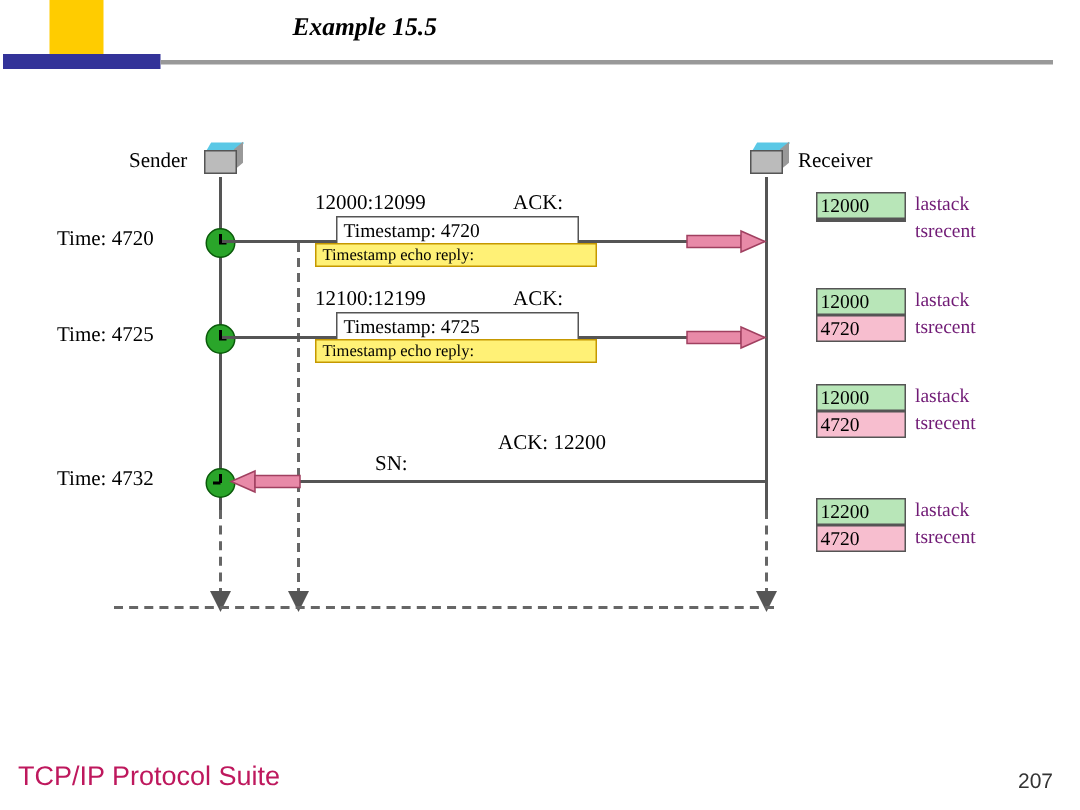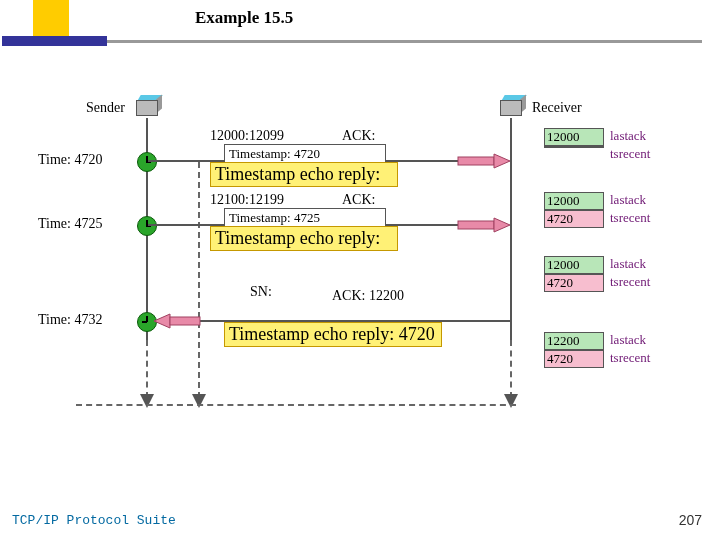--- a/index.html
+++ b/index.html
@@ -2,22 +2,22 @@
 <html><head>
 <meta charset="utf-8">
 <style>
   html,body{margin:0;padding:0;width:720px;height:540px;background:#fff;font-family:"Times New Roman",serif;color:#000}
   .slide{position:relative;width:720px;height:540px}
   .deco-bar{position:absolute;left:2px;top:36px;width:105px;height:10px;background:#333399}
   .deco-sq-y{position:absolute;left:33px;top:0;width:36px;height:36px;background:#ffcc00}
   .deco-sq-w{position:absolute;left:33px;top:46px;width:36px;height:36px;background:#fff}
   .hr{position:absolute;left:107px;top:40px;width:595px;height:3px;background:#999}
   .fig-num{position:absolute;left:85px;top:8px;font-weight:bold;color:#000099;font-size:17px}
-  .fig-title{position:absolute;left:195px;top:8px;font-weight:bold;font-size:17px}
-  .footer-left{position:absolute;left:12px;bottom:12px;font-family:Liberation Mono, monospace;font-size:13px;color:#0369a1}
+  .fig-title{position:absolute;left:195px;top:8px;font-weight:bold;font-style:italic;font-size:17px}
+  .footer-left{position:absolute;left:12px;bottom:12px;font-family:Liberation Sans, sans-serif;font-size:18px;color:#be185d}
   .footer-right{position:absolute;right:18px;bottom:12px;font-family:Arial,sans-serif;font-size:14px;color:#333}
 
   .dia{position:absolute;left:38px;top:100px;width:652px;height:340px}
   .dia *{position:absolute}
   .lbl{font-size:14px}
   .timeline{width:2px;background:#555}
   .dashline{border-left:2px dashed #666}
   .hline{height:2px;background:#555}
 
   .cube{width:22px;height:14px}
@@ -27,21 +27,21 @@
 
   .clock{width:18px;height:18px;border-radius:50%;background:#2aa52a;border:1.5px solid #0a5a0a}
   .clock::before{content:"";position:absolute;left:8px;top:3px;width:2px;height:6px;background:#000}
   .clock::after{content:"";position:absolute;left:8px;top:8px;width:5px;height:2px;background:#000}
 
   .clock2{width:18px;height:18px;border-radius:50%;background:#2aa52a;border:1.5px solid #0a5a0a}
   .clock2::before{content:"";position:absolute;left:8px;top:3px;width:2px;height:6px;background:#000}
   .clock2::after{content:"";position:absolute;left:4px;top:8px;width:5px;height:2px;background:#000}
 
   .pkt{background:#fff;border:1.5px solid #555;font-size:13px;padding:1px 4px}
-  .pkt-y{background:#fff176;border:1.5px solid #c59800;font-size:18px;padding:1px 4px}
+  .pkt-y{background:#fff176;border:1.5px solid #c59800;font-size:11px;padding:1px 4px}
   .rbox{border:1.5px solid #555;font-size:13px;padding:0 2px;width:54px}
   .rbox.g{background:#b8e6b8}
   .rbox.p{background:#f7becf}
   .rlab{font-size:13px;color:#701a75}
   .ar-r{width:20px;height:14px}
   .ar-r svg,.ar-l svg{overflow:visible}
   .ar-l{width:20px;height:14px}
   .rtt{border:1.5px solid #555;font-size:14px;padding:3px 6px;background:#fff}
 </style>
 </head>
@@ -114,23 +114,22 @@
     <div class="pkt" style="left:186px;top:108px;width:152px">Timestamp: 4725</div>
     <div class="pkt-y" style="left:172px;top:126px;width:178px">Timestamp echo reply:</div>
     <div class="ar-r" style="left:420px;top:118px">
       <svg width="46" height="14">
           <rect x="0" y="3" width="36" height="8" fill="#e88aa8" stroke="#a04060"></rect>
           <polygon points="36,0 52,7 36,14" fill="#e88aa8" stroke="#a04060"></polygon>
         </svg>
     </div>
 
     <div class="hline" style="left:162px;top:220px;width:310px"></div>
-    <div class="lbl" style="left:212px;top:184px">SN:</div>
+    <div class="lbl" style="left:212px;top:202px">SN:</div>
     <div class="lbl" style="left:294px;top:188px">ACK: 12200</div>
-    <div class="pkt-y" style="left:186px;top:222px;width:208px">Timestamp echo reply: 4720</div>
     <div class="ar-l" style="left:116px;top:214px">
       <svg width="46" height="14">
           <polygon points="16,0 0,7 16,14" fill="#e88aa8" stroke="#a04060"></polygon>
           <rect x="16" y="3" width:="" width="30" height="8" fill="#e88aa8" stroke="#a04060"></rect>
         </svg>
     </div>
 
     <div class="rbox g" style="left:506px;top:28px">12000</div>
     <div class="rbox p" style="left:506px;top:46px"> </div>
     <div class="rlab" style="left:572px;top:28px">lastack</div>

